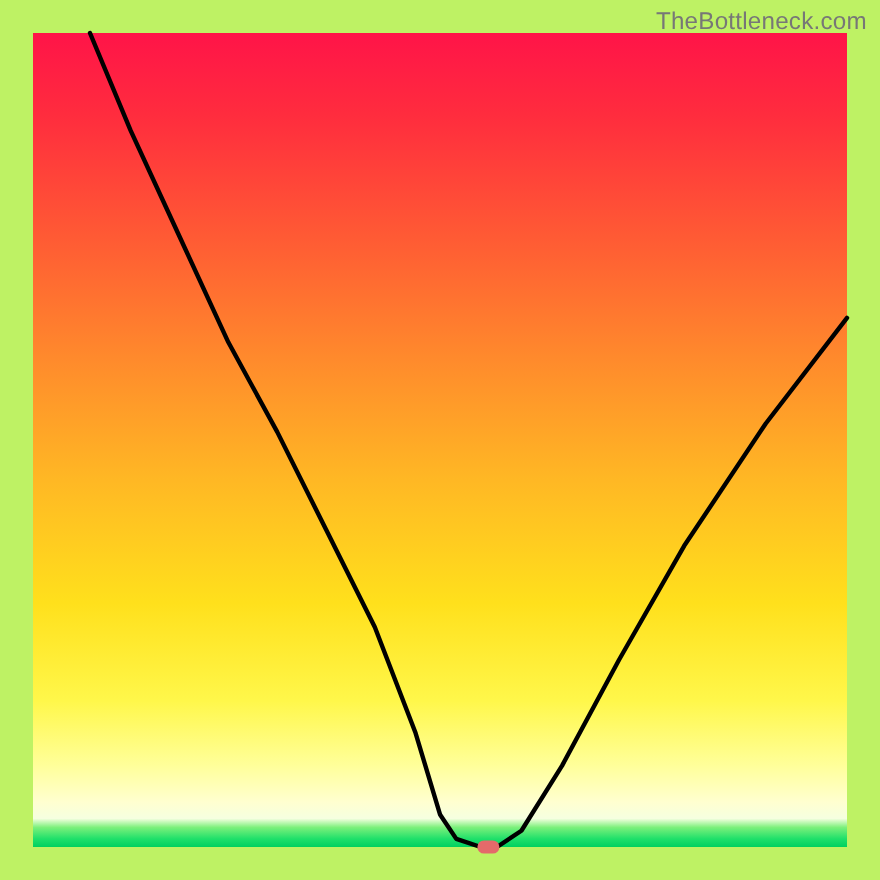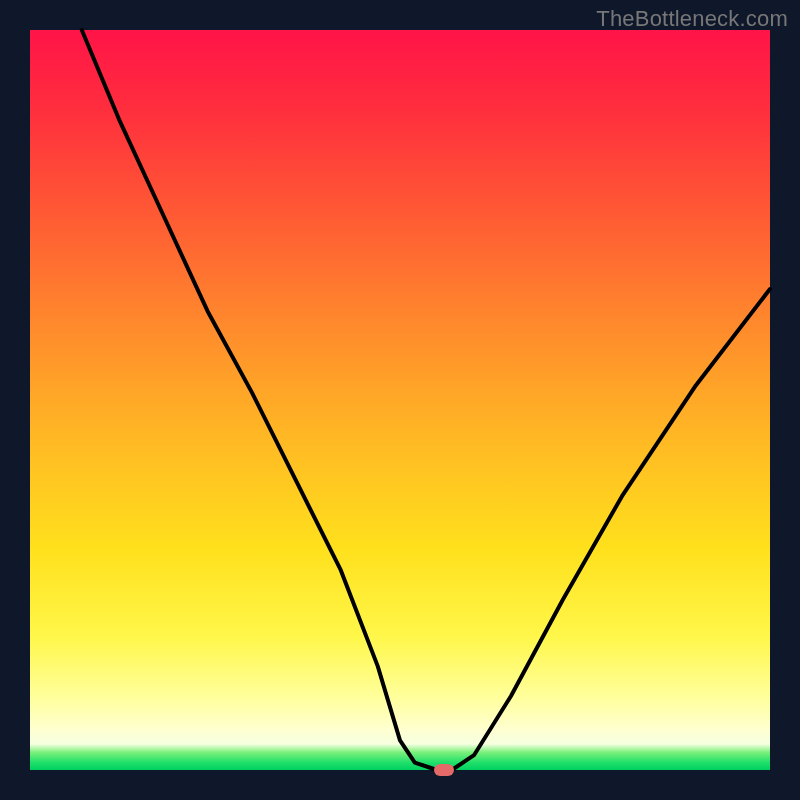--- a/index.html
+++ b/index.html
@@ -7,21 +7,21 @@
     padding: 0;
     width: 800px;
     height: 800px;
     background: #000;
     font-family: Arial, Helvetica, sans-serif;
   }
   .frame {
     position: relative;
     width: 800px;
     height: 800px;
-    background: #0f172a;
+    background: #bef264;
   }
   .attribution {
     position: absolute;
     top: 6px;
     right: 12px;
     color: #777;
     font-size: 22px;
     font-weight: 500;
     letter-spacing: 0.2px;
   }

